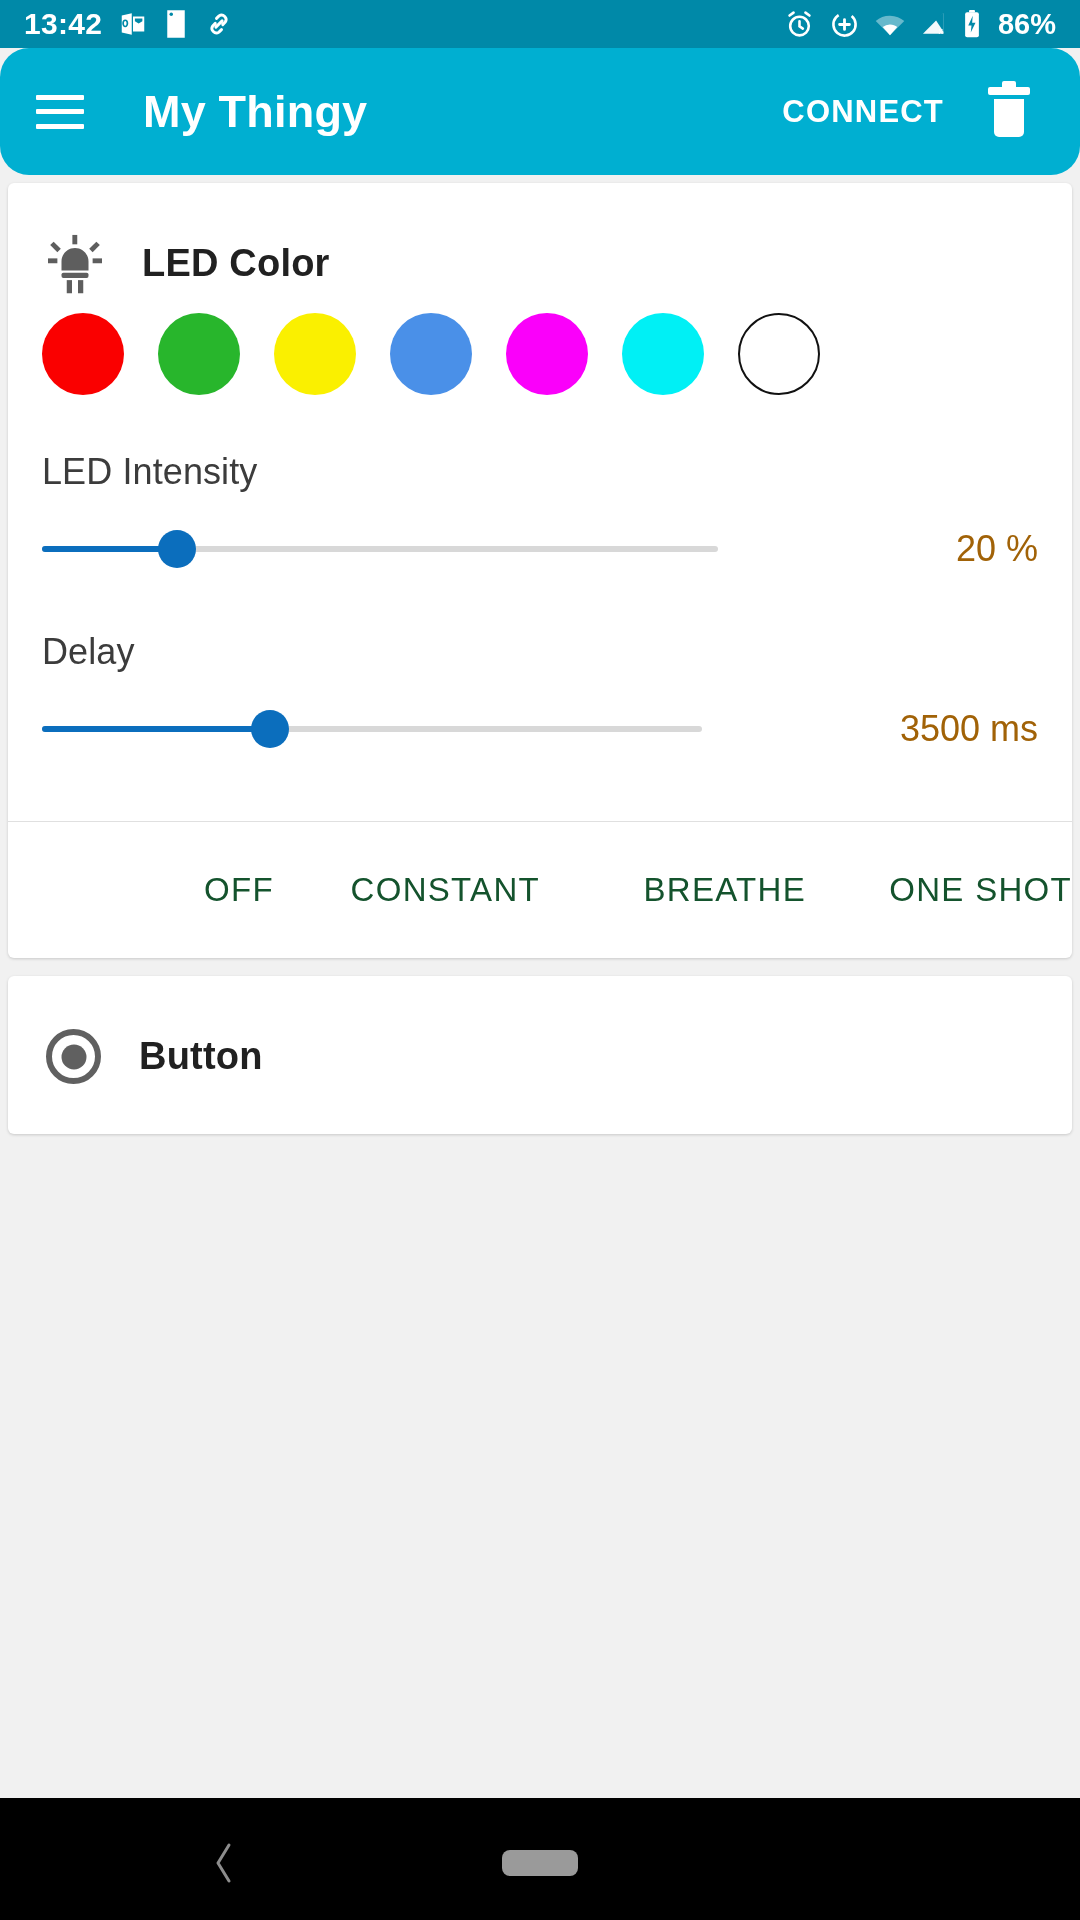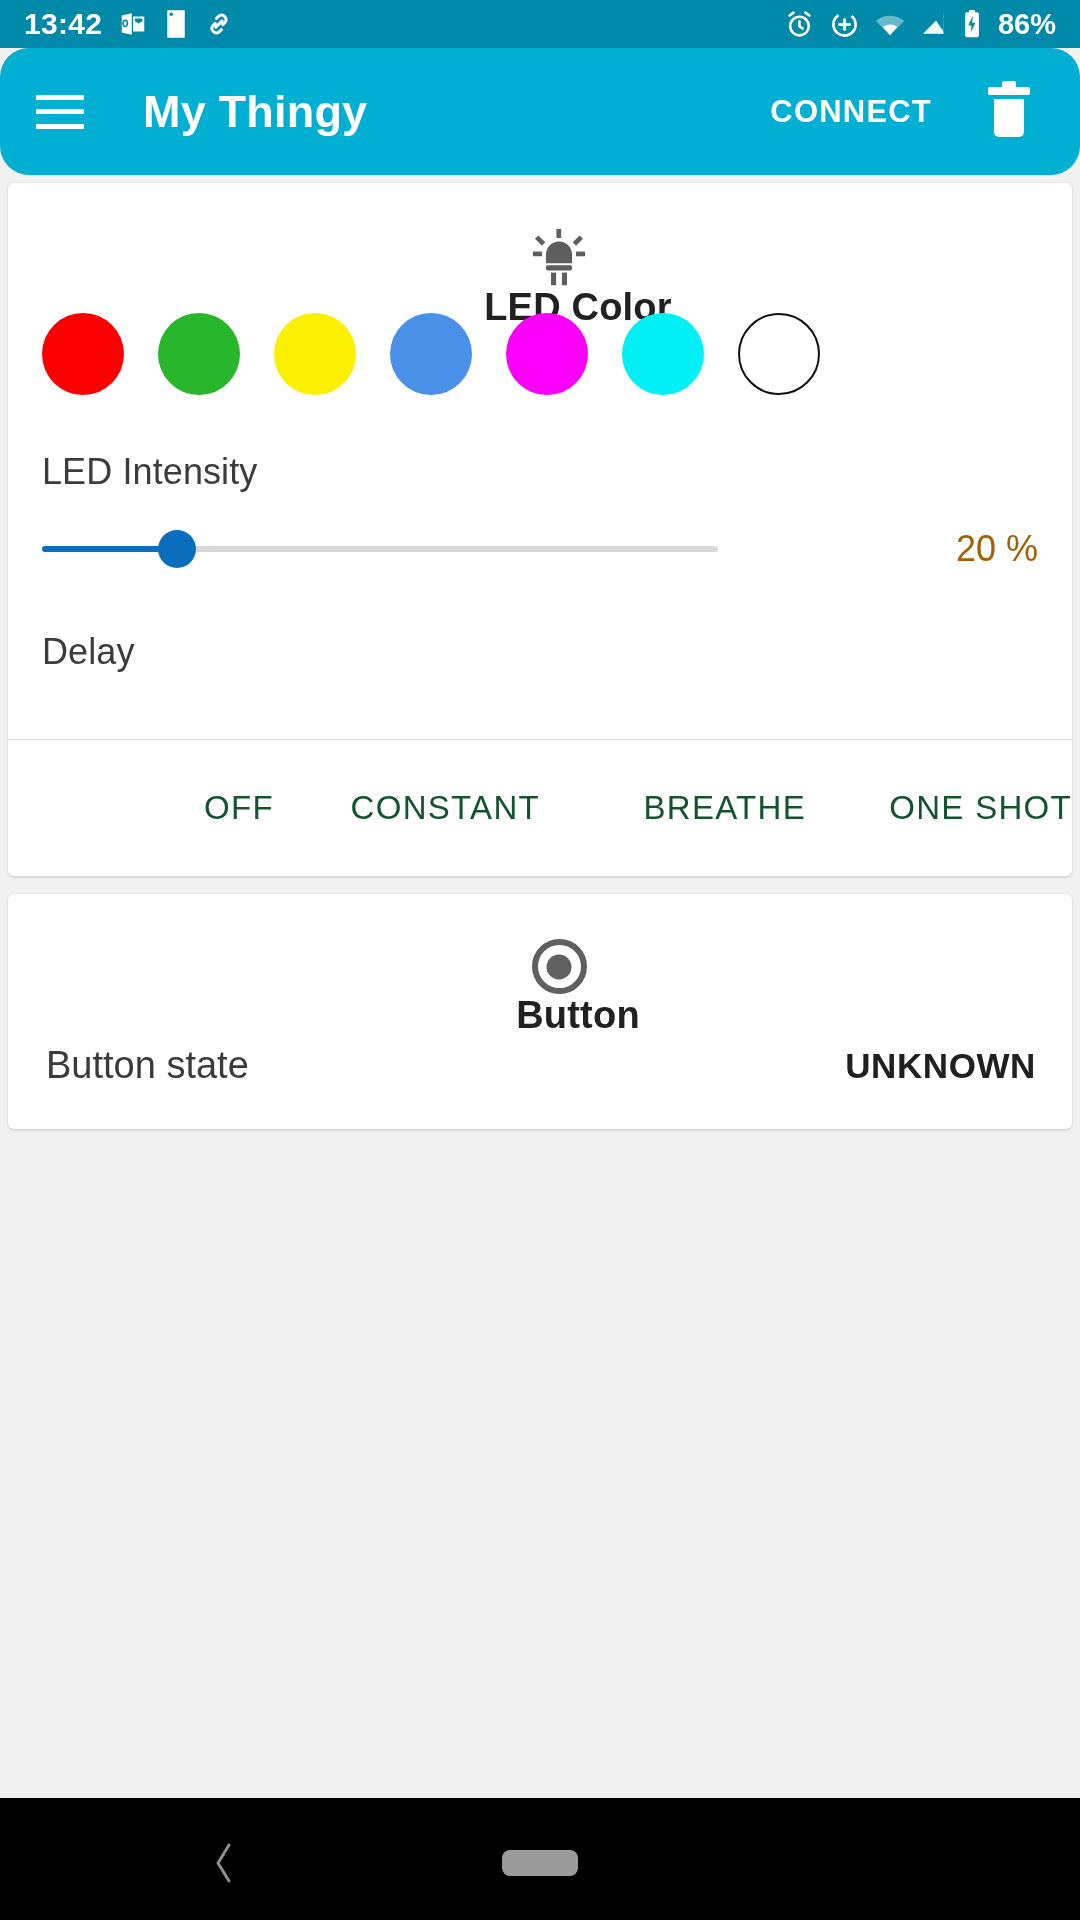--- a/index.html
+++ b/index.html
@@ -33,21 +33,21 @@
     color:#fff;
     border-radius:29px;
   }
   .hamburger{ width:48px; height:34px; display:flex; flex-direction:column; justify-content:space-between; cursor:pointer; }
   .hamburger span{ display:block; height:5px; background:#fff; border-radius:1px; }
   .app-title{
     font-size:45px; font-weight:700;
     margin-left:59px; letter-spacing:.2px;
     white-space:nowrap;
   }
-  .app-actions{ margin-left:auto; display:flex; align-items:center; gap:52px; }
+  .app-actions{ margin-left:auto; display:flex; align-items:center; gap:40px; }
   .connect-btn{
     font-size:31px; font-weight:600; letter-spacing:1.2px;
     color:#fff; background:transparent; border:none;
     font-family:"Liberation Sans", sans-serif;
     cursor:pointer; padding:8px 4px;
   }
   .trash-icon{ width:42px; height:50px; position:relative; cursor:pointer; margin-right:14px; }
   .trash-lid{ position:absolute; top:0; left:0; width:42px; height:8px; background:#fff; border-radius:2px; }
   .trash-handle{ position:absolute; top:-6px; left:14px; width:14px; height:7px; background:#fff; border-radius:2px 2px 0 0;}
   .trash-body{ position:absolute; top:12px; left:6px; width:30px; height:38px; background:#fff; border-radius:0 0 5px 5px;}
@@ -68,21 +68,20 @@
     box-shadow:0 1px 3px rgba(0,0,0,.17);
     position:relative;
   }
 
   
   .led-card{ padding:0; }
   .section-head{
     display:flex; align-items:center;
     padding:45px 0 0 38px;
     height:116px;
-    flex-direction:column;
   }
   .led-icon{ width:58px; height:60px; flex:0 0 58px; }
   .section-title{
     font-size:38px; font-weight:700; color:#212121;
     margin-left:38px; letter-spacing:.2px;
   }
 
   .swatch-row{
     display:flex; align-items:center;
     padding:14px 0 0 34px;
@@ -296,41 +295,46 @@
             <div class="track-fill" style="width:20%"></div>
           </div>
           <div class="thumb" style="left:20%"></div>
         </div>
         <div class="slider-value">20 %</div>
       </div>
     </div>
 
     <div class="slider-block">
       <div class="slider-label">Delay</div>
+      <div class="slider-row">
+        <div class="track-wrap" style="width:660px;">
+          <div class="track" style="width:660px;">
+            <div class="track-fill" style="width:34.5%"></div>
+          </div>
+          <div class="thumb" style="left:34.5%"></div>
+        </div>
+        <div class="slider-value">3500 ms</div>
+      </div>
     </div>
 
     <div class="divider"></div>
 
     <div class="mode-row">
       <button class="mode-tab">OFF</button>
       <button class="mode-tab">CONSTANT</button>
       <button class="mode-tab">BREATHE</button>
       <button class="mode-tab">ONE SHOT</button>
     </div>
   </div>
 
   <div class="card button-card">
     <div class="section-head">
       <div class="radio-icon"></div>
       <div class="section-title">Button</div>
     </div>
-    <div class="state-row">
-      <div class="state-label">Button state</div>
-      <div class="state-value">UNKNOWN</div>
-    </div>
   </div>
 
   <div class="nav-bar">
     <svg class="nav-back" viewBox="0 0 24 44">
       <path fill="none" stroke="#8d8d8d" stroke-width="3" stroke-linecap="round" stroke-linejoin="round" d="M17 4 6 22l11 18"></path>
     </svg>
     <div class="nav-home"></div>
   </div>
 
 </div>

